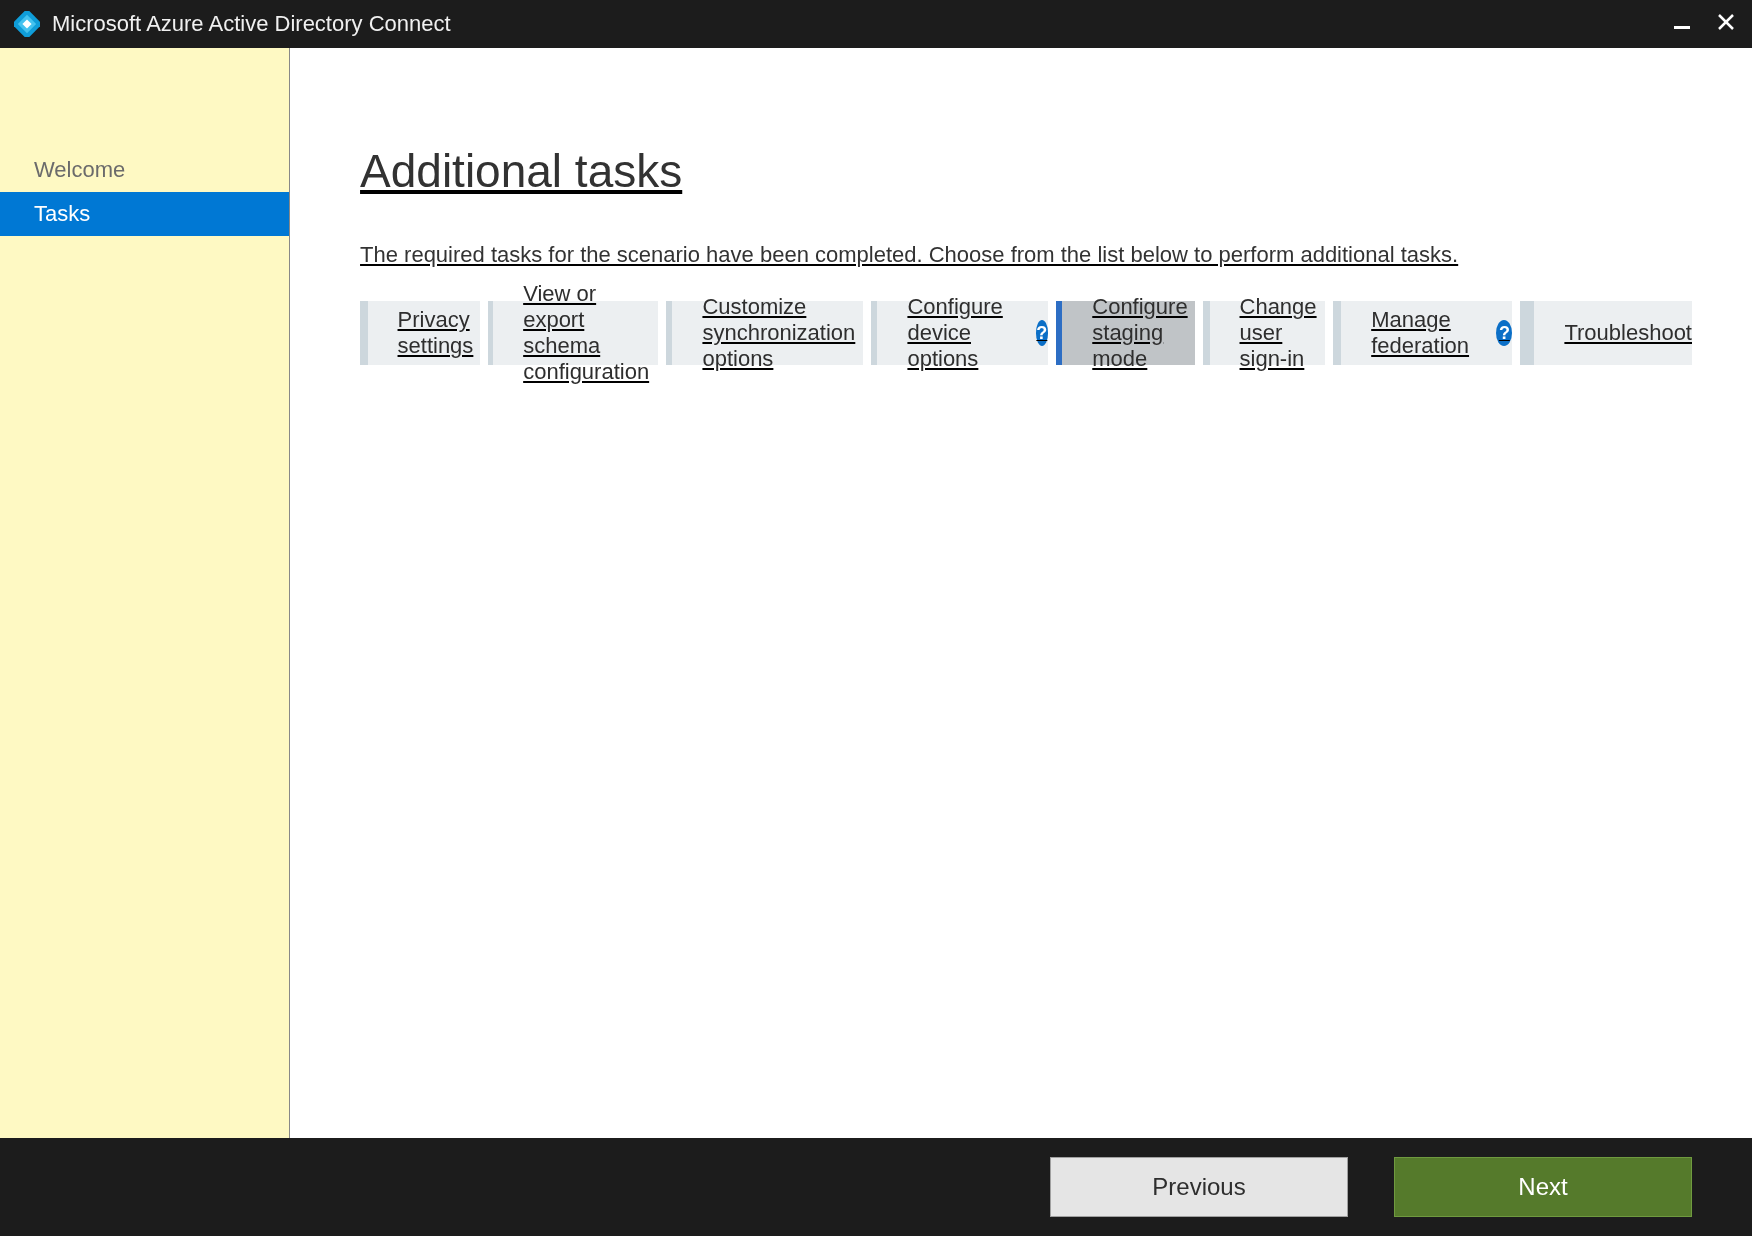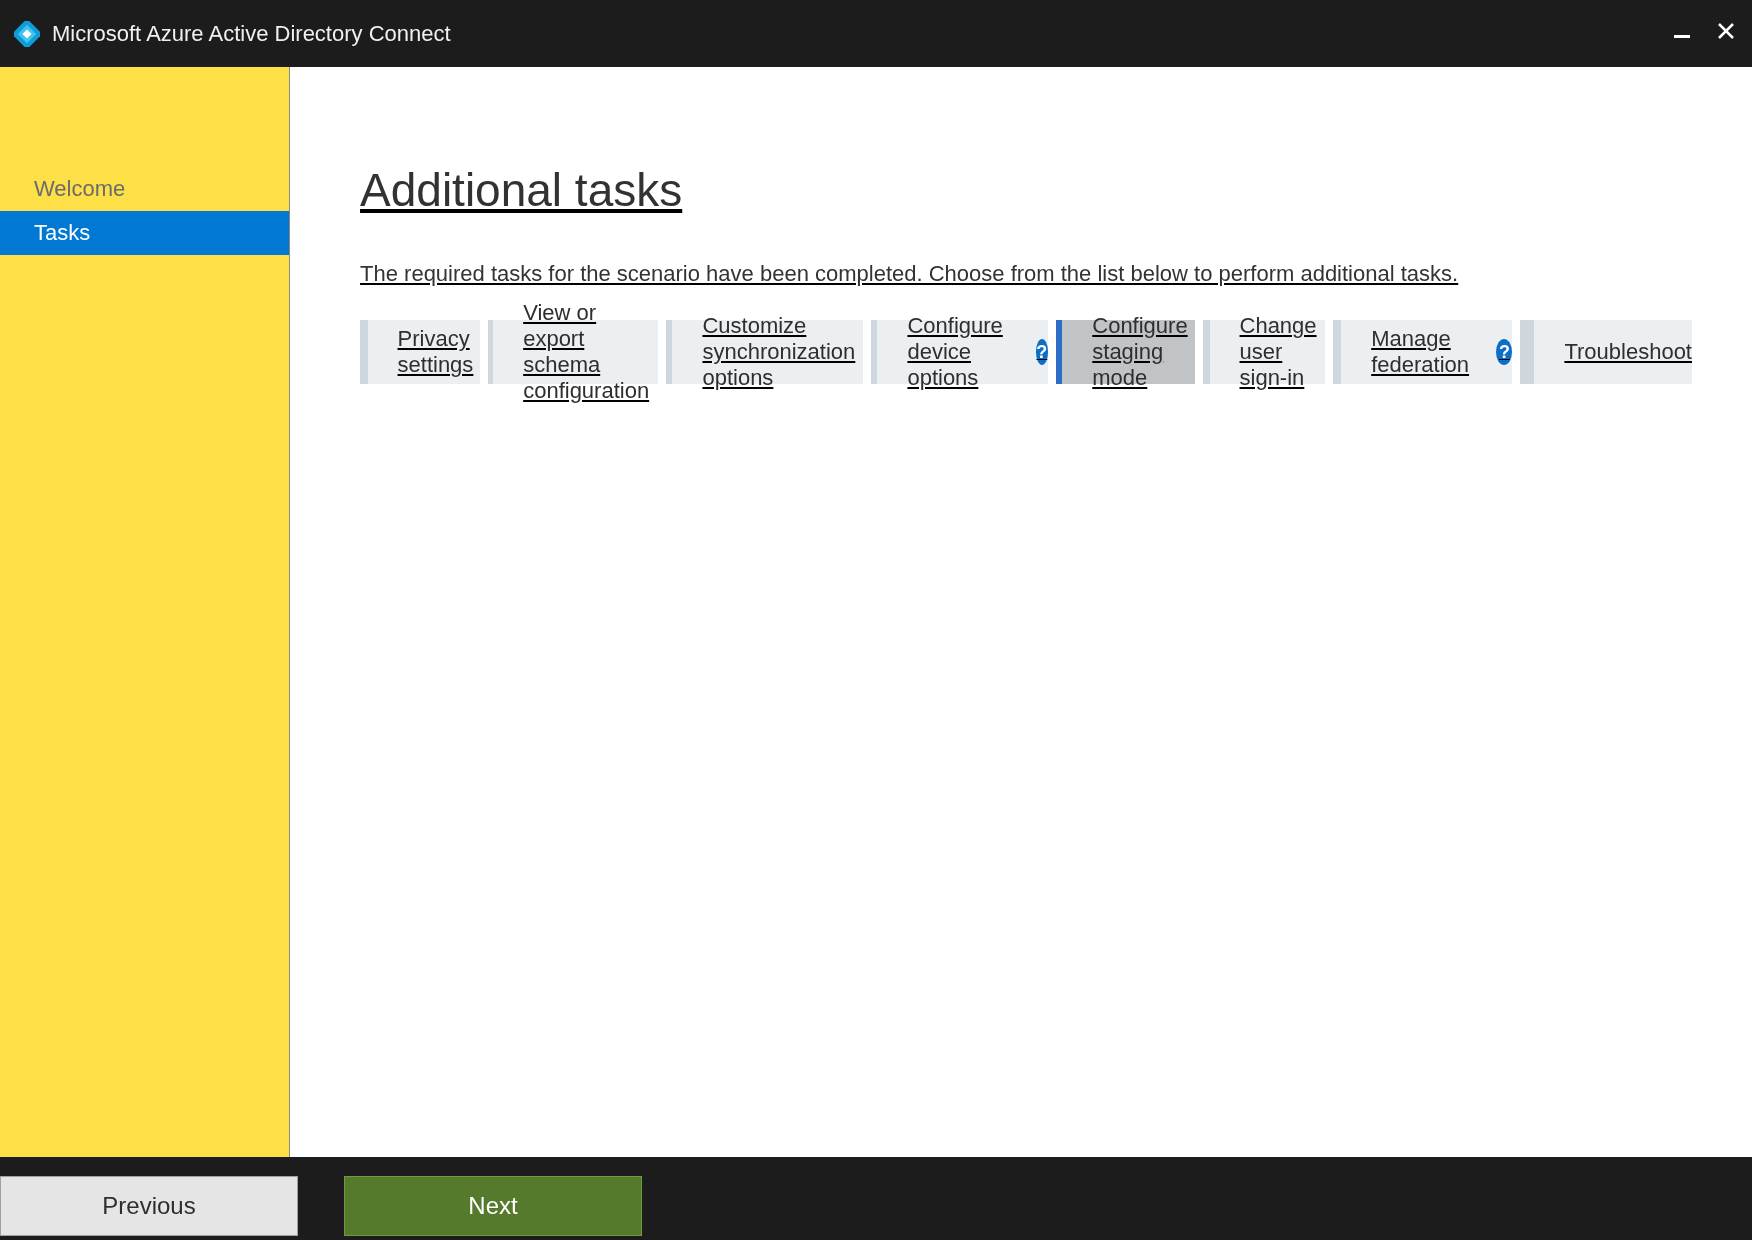--- a/index.html
+++ b/index.html
@@ -8,21 +8,21 @@
       box-sizing: border-box;
       font-family: "Segoe UI", Tahoma, Geneva, Verdana, sans-serif;
     }
     body {
       width: 1752px;
       height: 1240px;
       background: #ffffff;
       overflow: hidden;
     }
     .titlebar {
-      height: 67px;
+      height: 48px;
       background: #1c1c1c;
       display: flex;
       align-items: center;
       padding: 0 18px 0 14px;
       color: #ffffff;
     }
     .titlebar-logo {
       width: 26px;
       height: 26px;
       margin-right: 12px;
@@ -47,21 +47,21 @@
       font-size: 18px;
       font-weight: bold;
     }
     .main-area {
       display: flex;
       height: 1090px;
       background: #ffffff;
     }
     .sidebar {
       width: 358px;
-      background: #fde047;
+      background: #fef9c3;
       border-right: 1px solid #888;
       padding-top: 100px;
     }
     .sidebar-item {
       height: 44px;
       padding-left: 34px;
       display: flex;
       align-items: center;
       font-size: 22px;
       color: #6b6b6b;
@@ -130,20 +130,21 @@
       font-size: 18px;
       font-weight: bold;
       margin-left: 12px;
       cursor: pointer;
     }
     .bottombar {
       height: 98px;
       background: #1c1c1c;
       display: flex;
       align-items: center;
+      justify-content: flex-end;
       padding-right: 60px;
       gap: 46px;
     }
     .btn {
       width: 298px;
       height: 60px;
       font-size: 24px;
       border: 1px solid #a0a0a0;
       cursor: pointer;
       display: flex;

